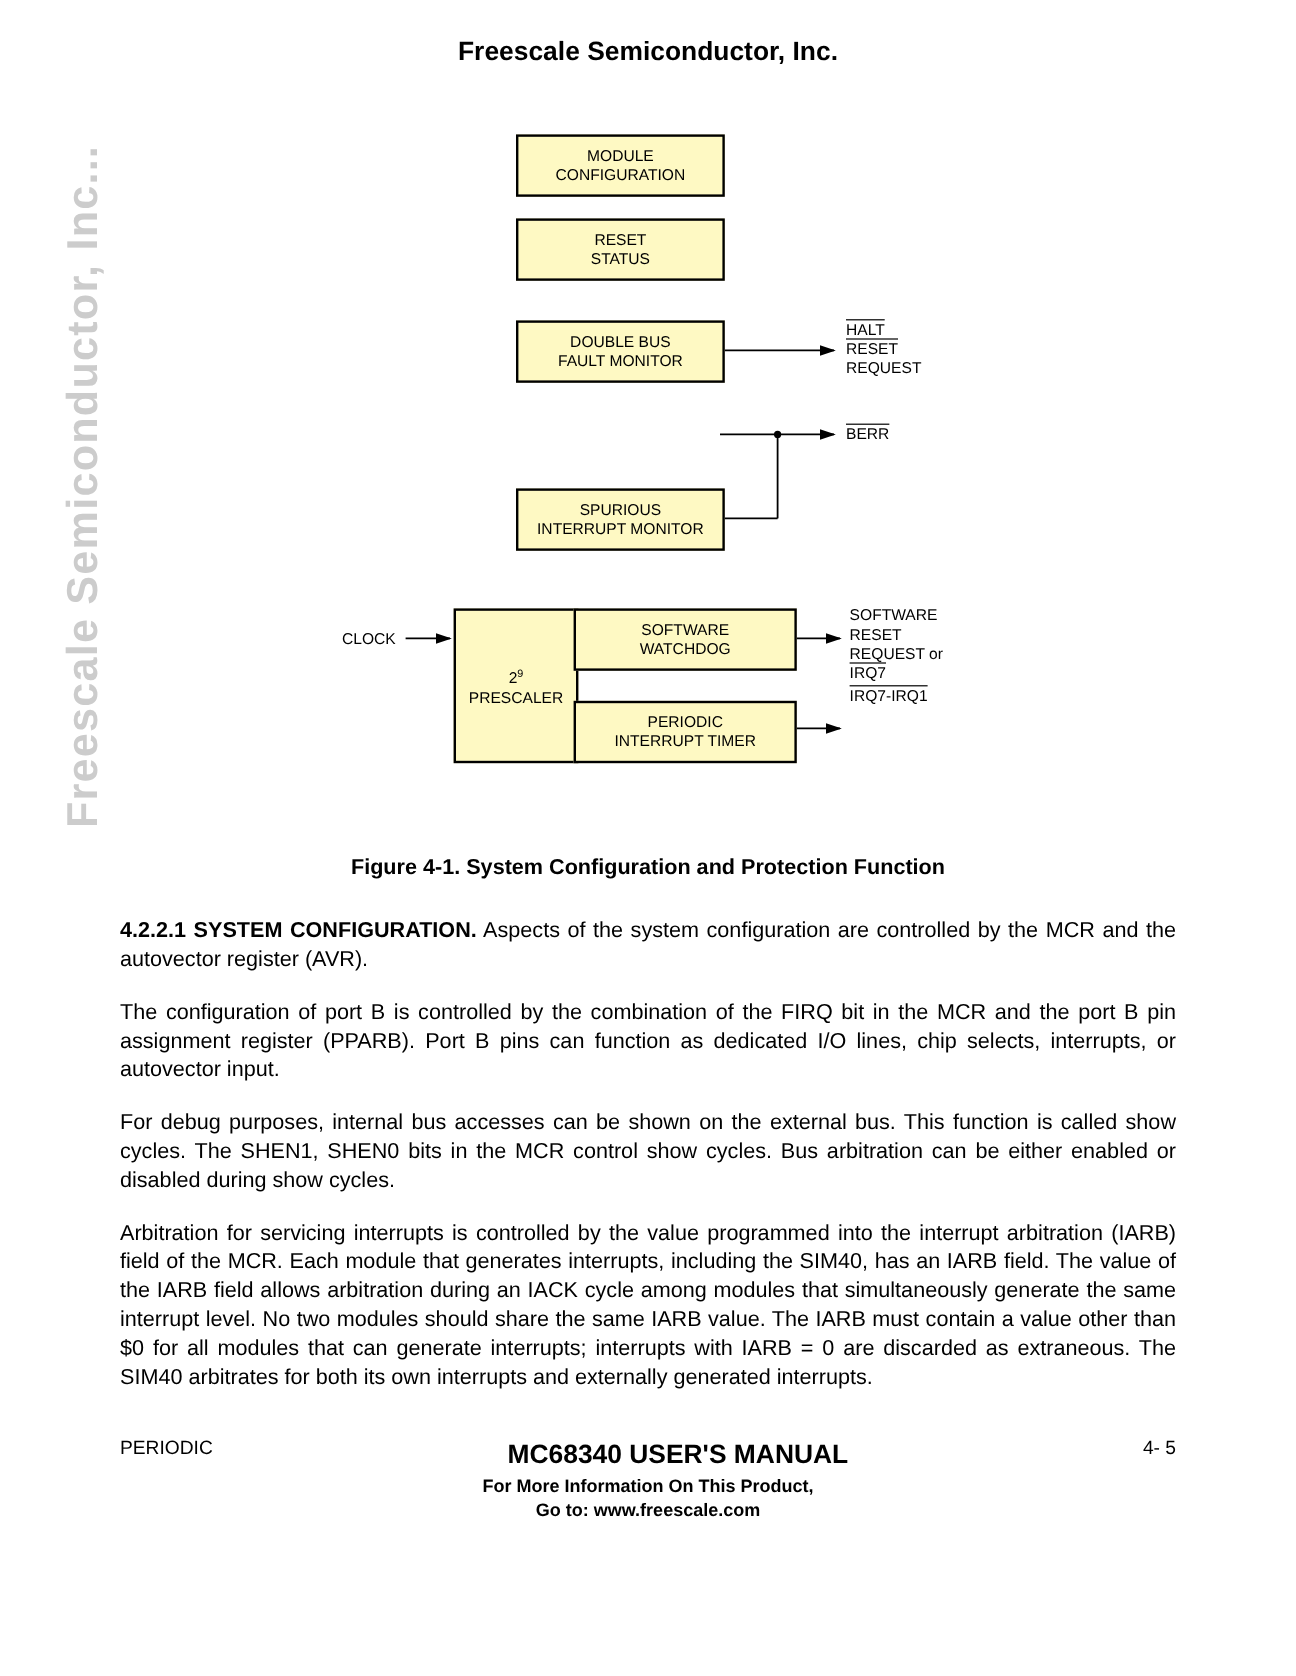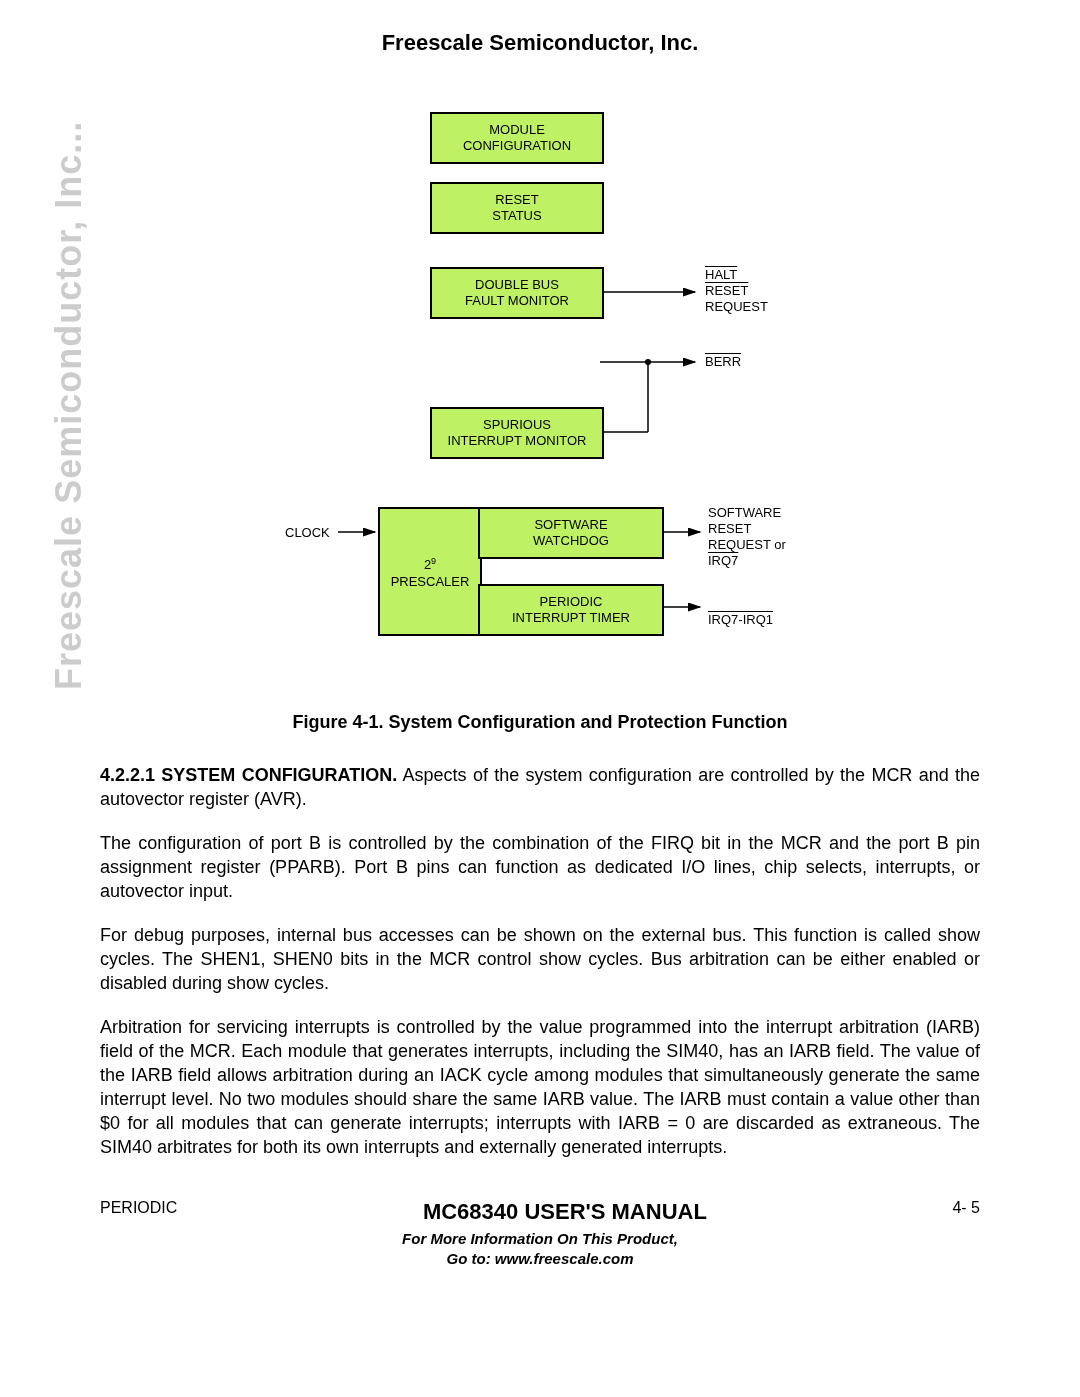--- a/index.html
+++ b/index.html
@@ -44,21 +44,21 @@
   .dbox {
     position: absolute;
     border: 2px solid #000;
     text-align: center;
     font-size: 13px;
     line-height: 16px;
     display: flex;
     flex-direction: column;
     justify-content: center;
     align-items: center;
-    background: #bef264;
+    background: #fef9c3;
   }
   .dlabel {
     position: absolute;
     font-size: 13px;
     line-height: 16px;
     text-align: center;
   }
   .overline {
     text-decoration: overline;
   }
@@ -93,21 +93,20 @@
   .footer-center {
     font-weight: bold;
     font-size: 22px;
   }
   .footer-info {
     text-align: center;
     font-weight: bold;
     font-size: 15px;
     line-height: 20px;
     margin-top: 4px;
-    font-style: italic;
   }
   .sup {
     font-size: 9px;
     vertical-align: super;
   }
   .arrow-head {
     fill: #000;
   }
 </style>
 </head>
@@ -189,21 +188,21 @@
       <span class="overline">BERR</span>
     </div>
 
     <div class="dlabel" style="left:538px; top:393px; text-align:left;">
       <span>SOFTWARE</span><br>
       <span>RESET</span><br>
       <span>REQUEST or</span><br>
       <span><span class="overline">IRQ7</span></span>
     </div>
 
-    <div class="dlabel" style="left:538px; top:500px; text-align:center;">
+    <div class="dlabel" style="left:538px; top:460px; text-align:center;">
       <span class="overline">IRQ7-IRQ1</span>
     </div>
 
   </div>
 
   <div class="figure-caption">Figure 4-1. System Configuration and Protection Function</div>
 
   <p class="body-text">
     <span class="section-head">4.2.2.1 SYSTEM CONFIGURATION.</span><span> Aspects of the system configuration are controlled by the MCR and the autovector register (AVR).</span>
   </p>

